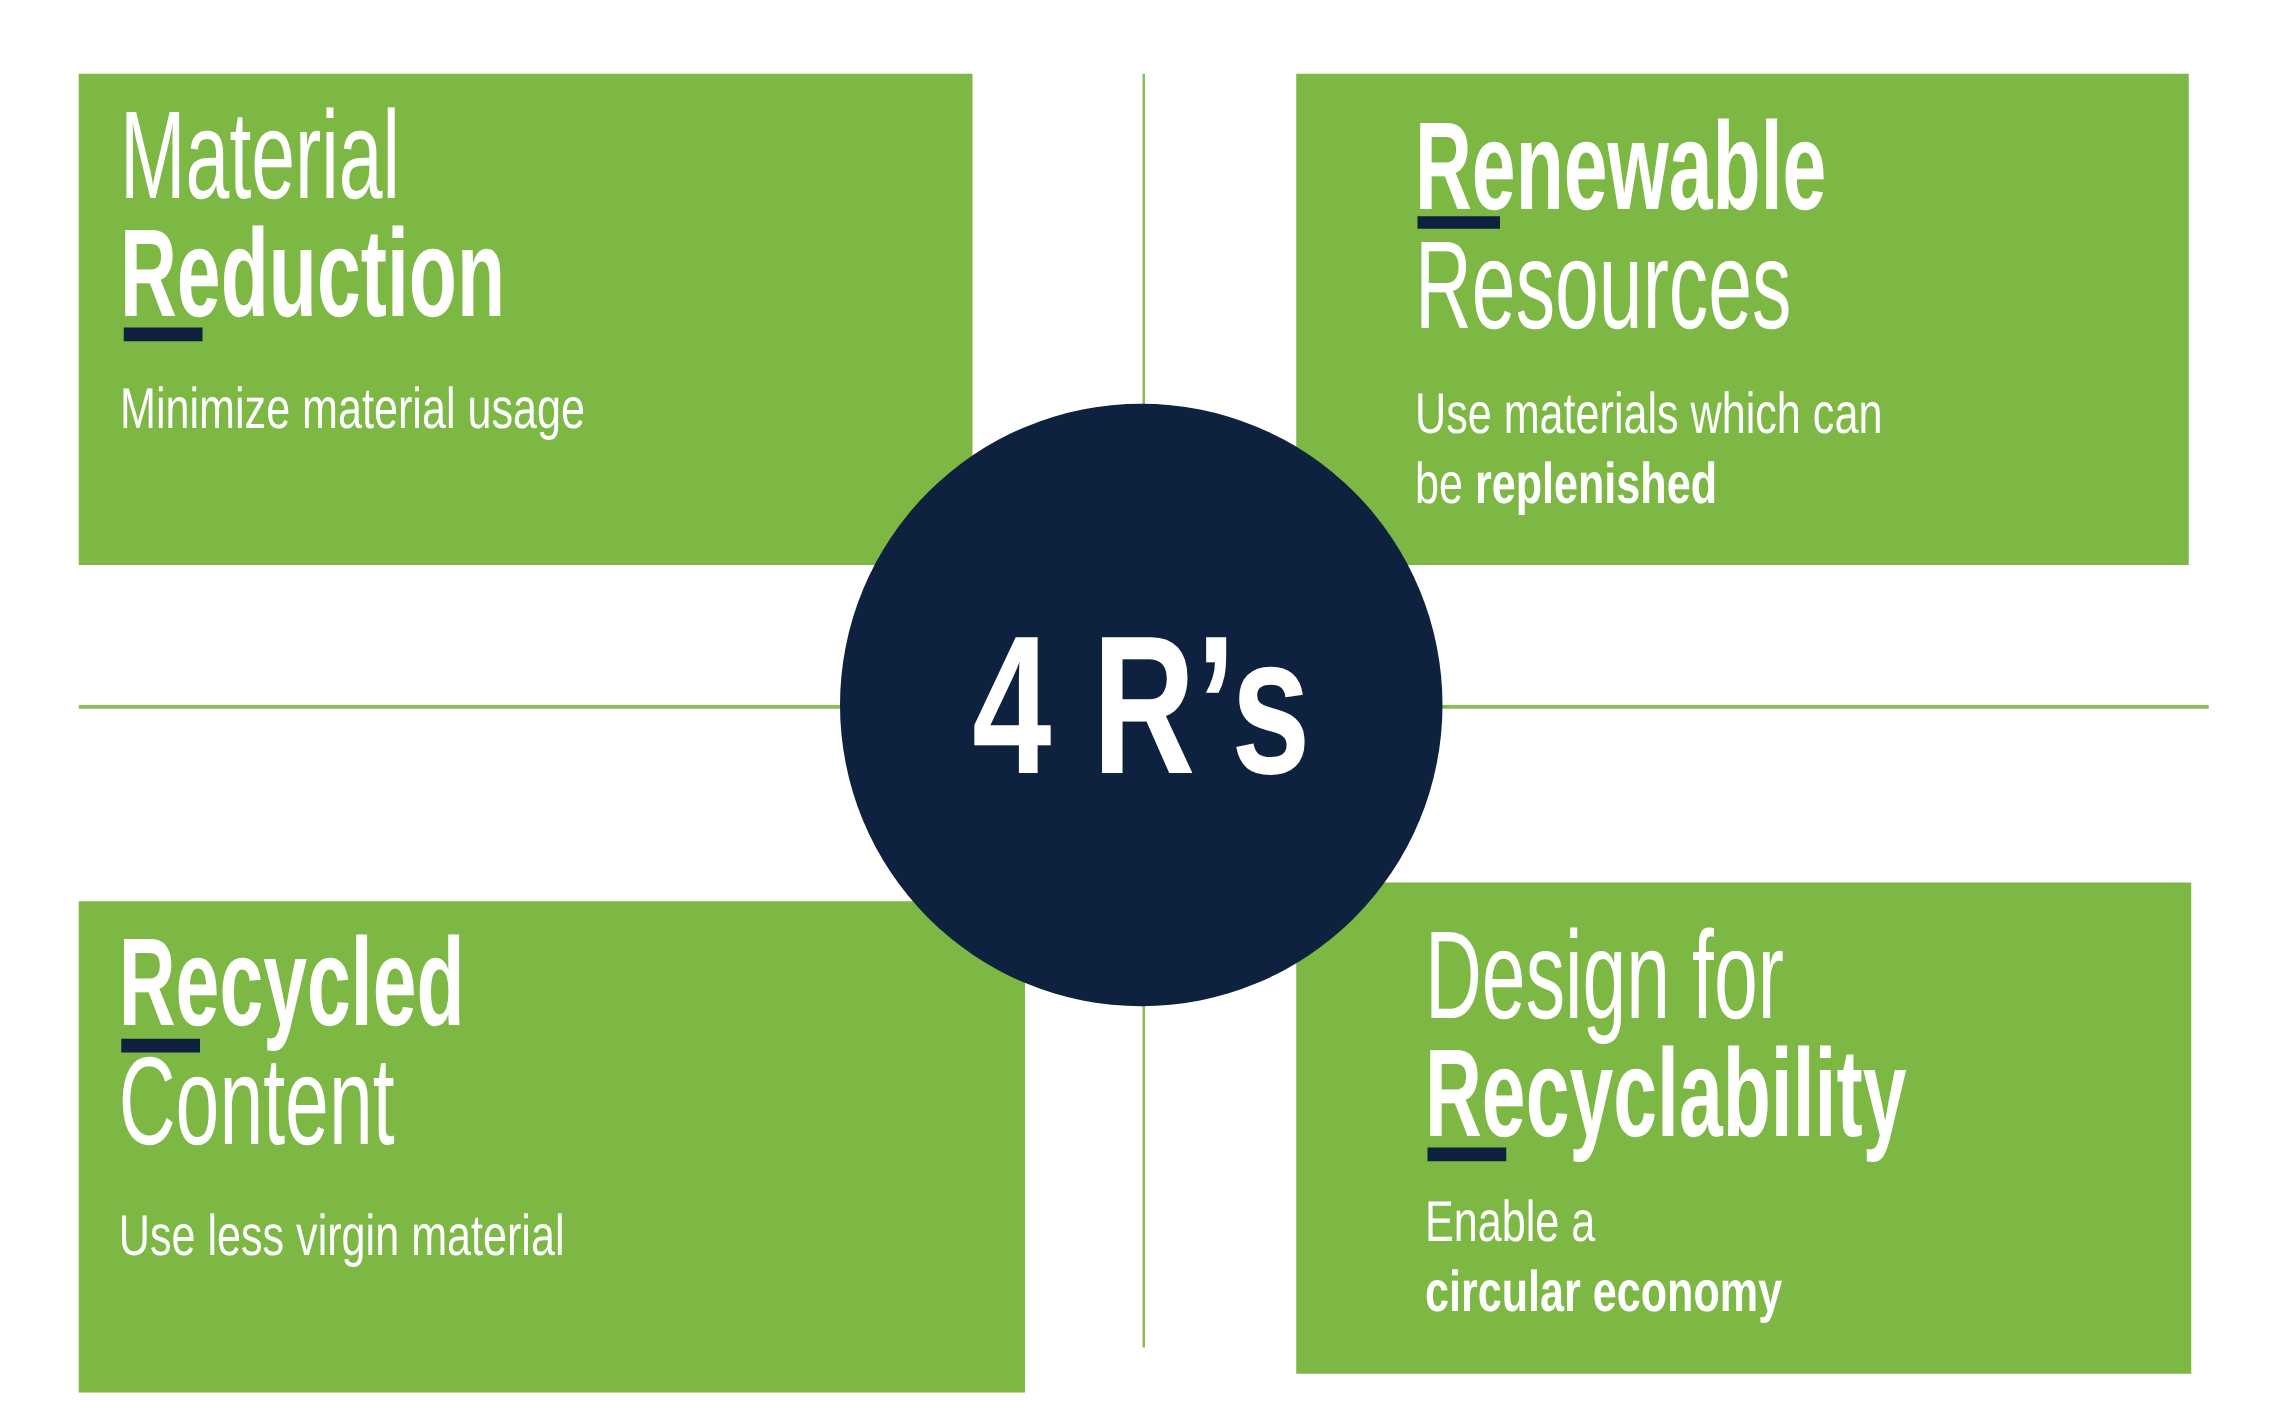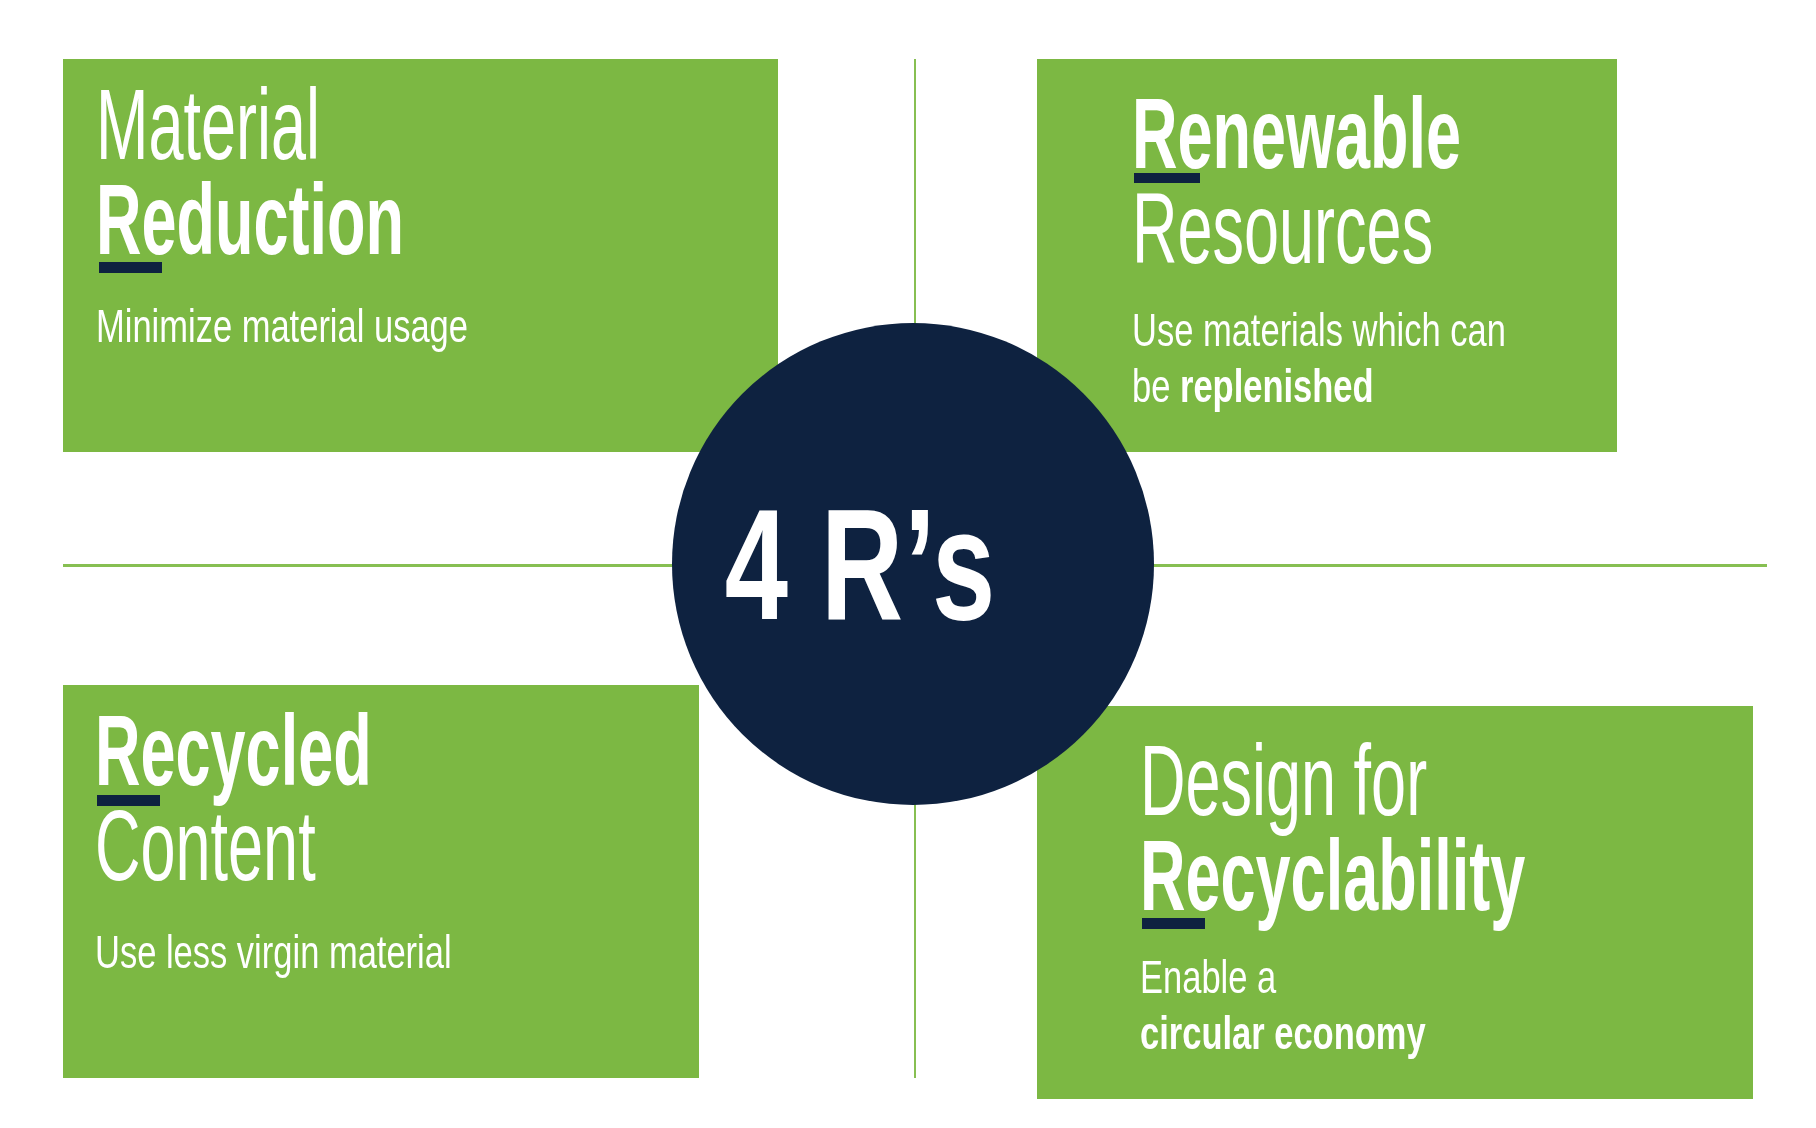--- a/index.html
+++ b/index.html
@@ -7,29 +7,29 @@
     --navy:#0E2240;
     --line_green:#87BF52;
     --white:#FFFFFF;
   }
   html,body{margin:0;padding:0;background:#fff;}
   body{font-family:"Liberation Sans", sans-serif;}
   .stage{position:relative;width:1816px;height:1128px;background:var(--white,#fff);overflow:hidden;padding-left:45px;}
 
   .quadrant{position:absolute;background:var(--green,#7CB843);}
   #q-tl{left:63px;  top:59px;  width:715px; height:393px;}
-  #q-tr{left:1037px;top:59px;  width:580px; height:393px;}
-  #q-bl{left:63px;  top:685px; width:636px; height:393px;}
+  #q-tr{left:1037px;top:59px;  width:714px; height:393px;}
+  #q-bl{left:63px;  top:721px; width:757px; height:393px;}
   #q-br{left:1037px;top:706px; width:716px; height:393px;}
 
   .vline{position:absolute;left:914px;top:59px;width:2px;height:1019px;background:var(--line_green,#87BF52);}
   .hline{position:absolute;left:63px;top:564px;width:1704px;height:3px;background:var(--line_green,#87BF52);}
 
   .circle{position:absolute;left:672px;top:323px;width:482px;height:482px;border-radius:50%;
-          background:var(--navy,#0E2240);display:flex;align-items:center;}
+          background:var(--navy,#0E2240);display:flex;align-items:center;justify-content:center;}
   .center-label{color:#fff;font-weight:700;font-size:158px;line-height:1;
                 transform:scaleX(0.72);letter-spacing:1px;white-space:nowrap;}
 
   .title{position:absolute;color:#fff;font-size:100px;line-height:95px;white-space:nowrap;
          transform:scaleX(0.63);transform-origin:0 0;}
   .t-light{font-weight:300;}
   .t-bold{font-weight:700;}
 
   .r-underline{position:absolute;width:63px;height:11px;background:var(--navy,#0E2240);}
 

